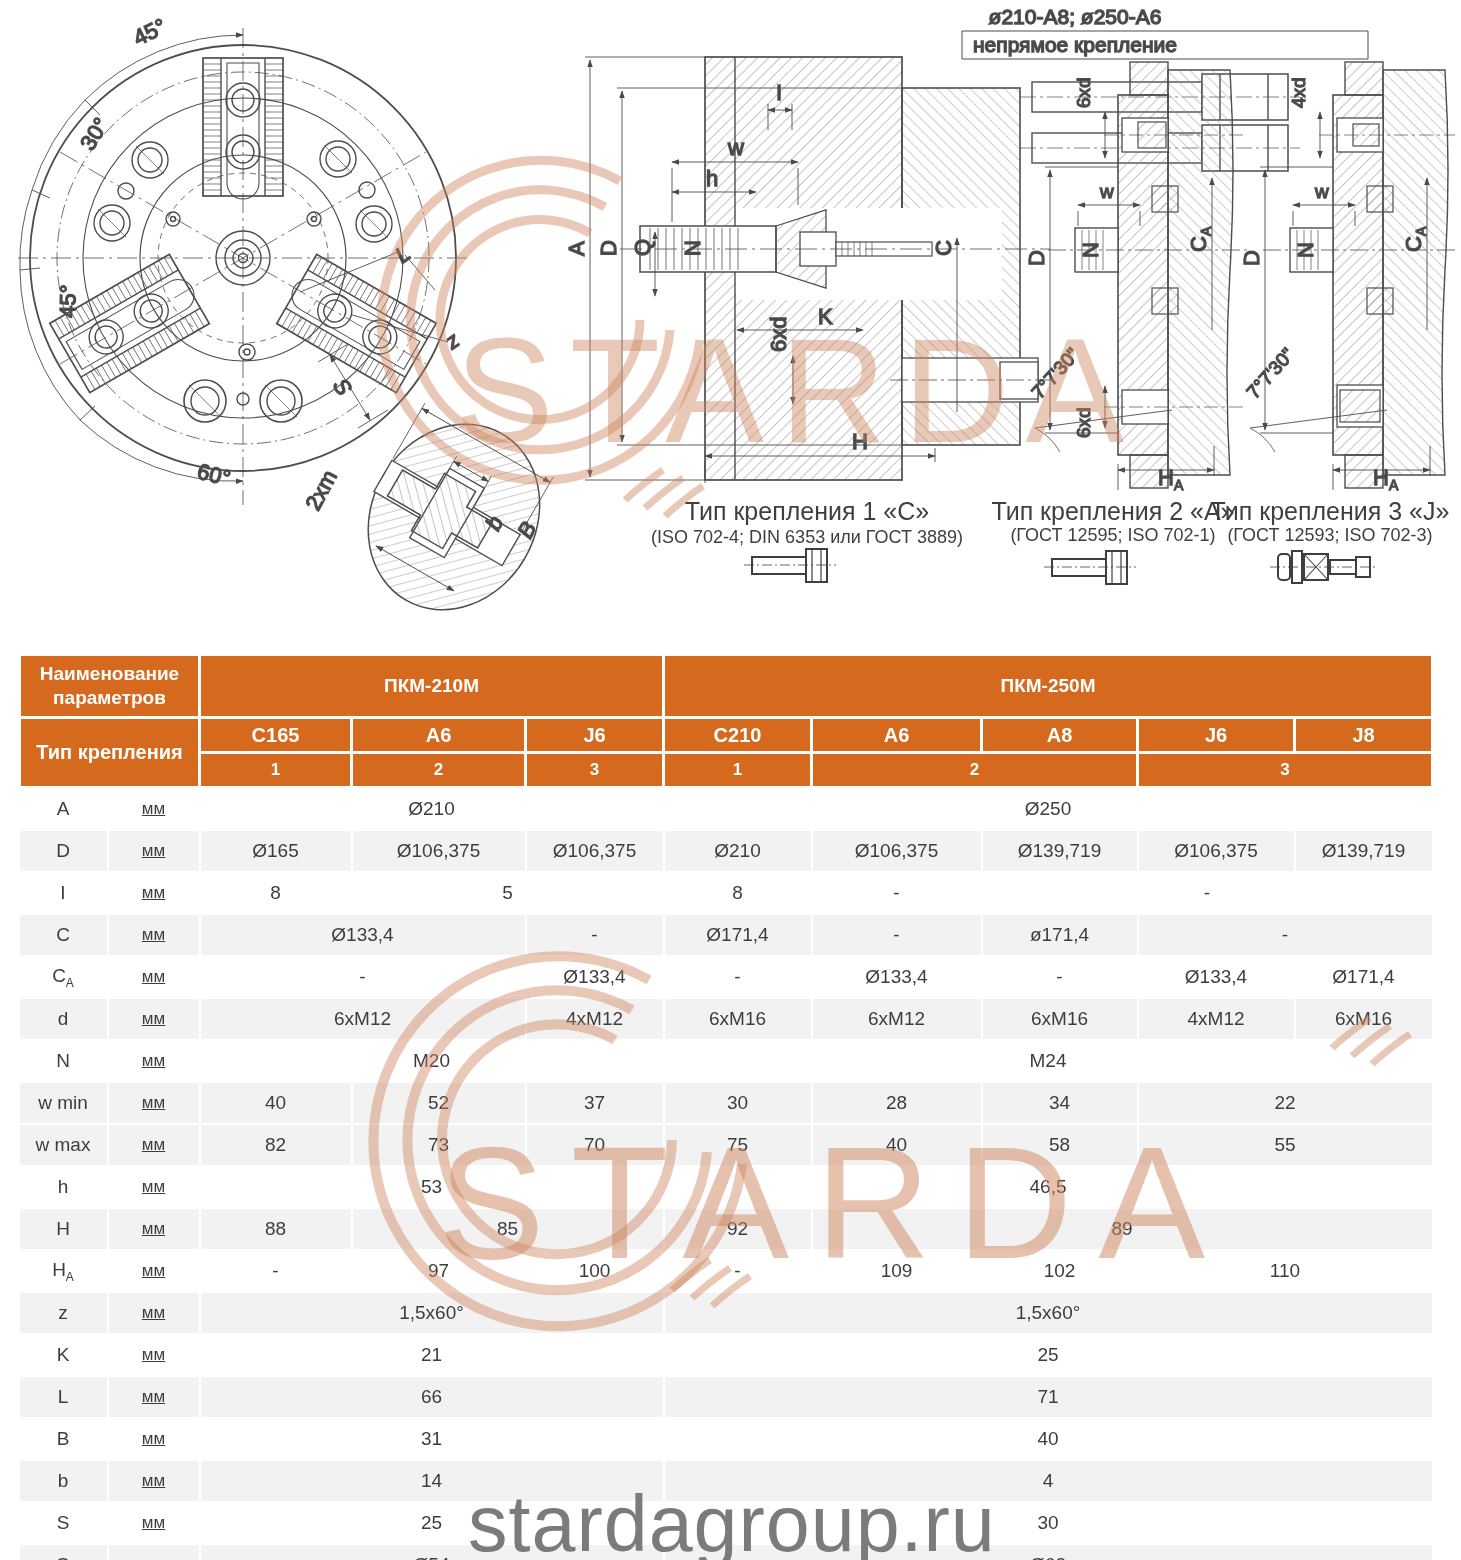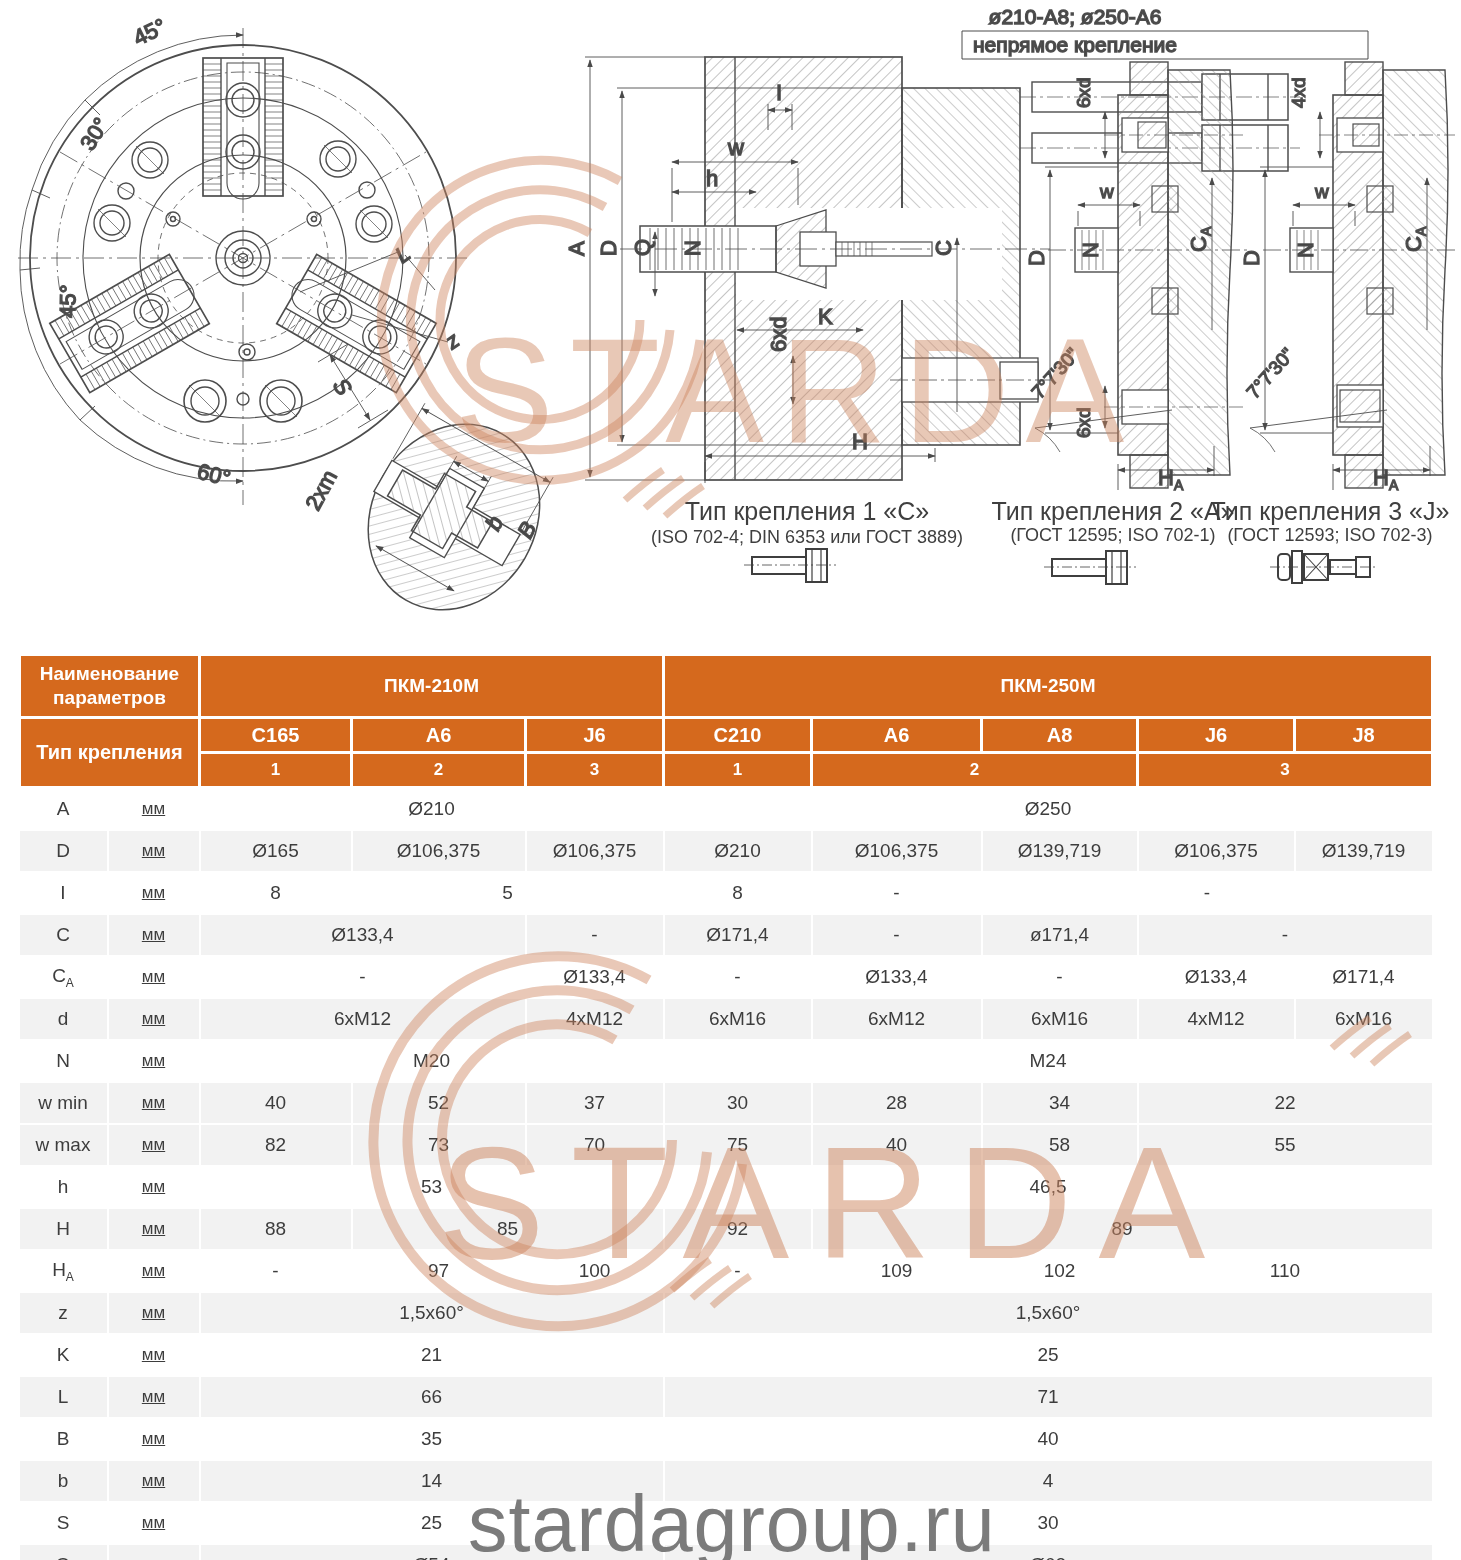--- a/index.html
+++ b/index.html
@@ -602,21 +602,21 @@
           </tr>
           <tr class="shade">
             <td class="param">L</td>
             <td class="unit">мм</td>
             <td class="val" colspan="3">66</td>
             <td class="val" colspan="5">71</td>
           </tr>
           <tr>
             <td class="param">B</td>
             <td class="unit">мм</td>
-            <td class="val" colspan="3">35</td>
+            <td class="val" colspan="3">31</td>
             <td class="val" colspan="5">40</td>
           </tr>
           <tr class="shade">
             <td class="param">b</td>
             <td class="unit">мм</td>
             <td class="val" colspan="3">14</td>
             <td class="val" colspan="5">4</td>
           </tr>
           <tr>
             <td class="param">S</td>

